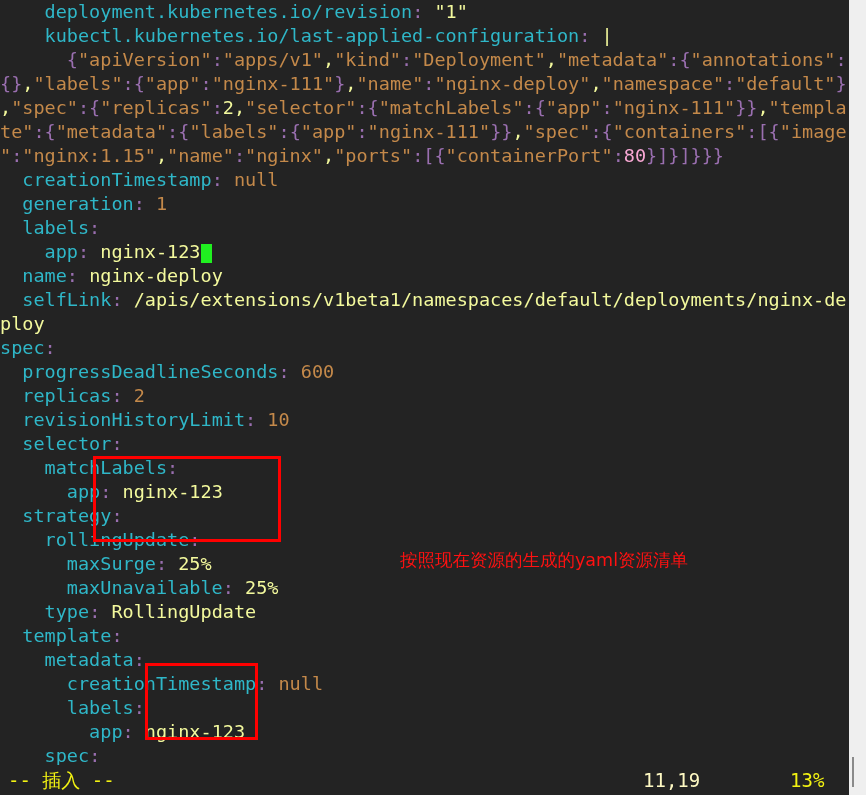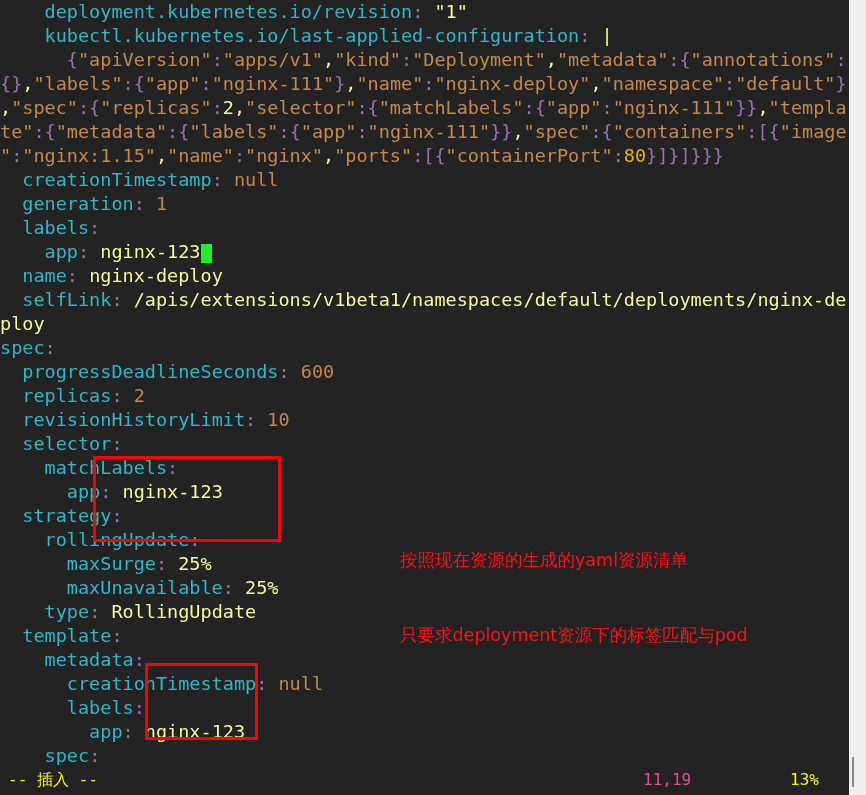--- a/index.html
+++ b/index.html
@@ -40,21 +40,21 @@
   .ln {
     height: 24px;
     white-space: pre;
   }
   
   .key    { color: #2fb7c8; text-align: center; }
   .punc   { color: #9a6fb0; }
   .val    { color: #f3f99d; }
   .str    { color: #c4894a; }
   .num    { color: #f3f99d; }
-  .numh   { color: #eab308; }
+  .numh   { color: #f9a8d4; }
   .plain  { color: #d4d4d4; }
   .cursor {
     background: #20f020;
     color: #20f020;
     display: inline-block;
     width: 11px;
     height: 19px;
     vertical-align: -4px;
   }
 
@@ -82,35 +82,35 @@
 
   #statusbar {
     position: absolute;
     left: 0;
     bottom: 0;
     width: 700px;
     height: 30px;
     background: #232323;
     color: #f3f312;
     font-family: "DejaVu Sans Mono", "Liberation Mono", monospace;
-    font-size: 16px;
+    font-size: 19px;
     line-height: 30px;
   }
   #status-mode {
     position: absolute;
     left: 8px;
     top: 0;
     color: #f3f312;
     white-space: pre;
   }
   #status-pos {
     position: absolute;
     left: 643px;
     top: 0;
-    color: #ec4899;
+    color: #fef9c3;
   }
   #status-pct {
     position: absolute;
     left: 790px;
     top: 0;
     color: #f3f312;
   }
   #watermark {
     position: absolute;
     left: 703px;
@@ -146,21 +146,20 @@
 
   <div id="terminal">
 
     <div id="code"><div class="ln"><span class="plain">    </span><span class="key">deployment.kubernetes.io/revision</span><span class="punc">:</span><span class="val"> "1"</span></div><div class="ln"><span class="plain">    </span><span class="key">kubectl.kubernetes.io/last-applied-configuration</span><span class="punc">:</span><span class="val"> |</span></div><div class="ln"><span class="plain">      </span><span class="punc">{</span><span class="str">"apiVersion"</span><span class="punc">:</span><span class="str">"apps/v1"</span><span class="num">,</span><span class="str">"kind"</span><span class="punc">:</span><span class="str">"Deployment"</span><span class="num">,</span><span class="str">"metadata"</span><span class="punc">:</span><span class="punc">{</span><span class="str">"annotations"</span><span class="punc">:</span></div><div class="ln"><span class="punc">{}</span><span class="num">,</span><span class="str">"labels"</span><span class="punc">:</span><span class="punc">{</span><span class="str">"app"</span><span class="punc">:</span><span class="str">"nginx-111"</span><span class="punc">}</span><span class="num">,</span><span class="str">"name"</span><span class="punc">:</span><span class="str">"nginx-deploy"</span><span class="num">,</span><span class="str">"namespace"</span><span class="punc">:</span><span class="str">"default"</span><span class="punc">}</span></div><div class="ln"><span class="num">,</span><span class="str">"spec"</span><span class="punc">:</span><span class="punc">{</span><span class="str">"replicas"</span><span class="punc">:</span><span class="num">2</span><span class="num">,</span><span class="str">"selector"</span><span class="punc">:</span><span class="punc">{</span><span class="str">"matchLabels"</span><span class="punc">:</span><span class="punc">{</span><span class="str">"app"</span><span class="punc">:</span><span class="str">"nginx-111"</span><span class="punc">}}</span><span class="num">,</span><span class="str">"templa</span></div><div class="ln"><span class="str">te"</span><span class="punc">:</span><span class="punc">{</span><span class="str">"metadata"</span><span class="punc">:</span><span class="punc">{</span><span class="str">"labels"</span><span class="punc">:</span><span class="punc">{</span><span class="str">"app"</span><span class="punc">:</span><span class="str">"nginx-111"</span><span class="punc">}}</span><span class="num">,</span><span class="str">"spec"</span><span class="punc">:</span><span class="punc">{</span><span class="str">"containers"</span><span class="punc">:</span><span class="punc">[{</span><span class="str">"image</span></div><div class="ln"><span class="str">"</span><span class="punc">:</span><span class="str">"nginx:1.15"</span><span class="num">,</span><span class="str">"name"</span><span class="punc">:</span><span class="str">"nginx"</span><span class="num">,</span><span class="str">"ports"</span><span class="punc">:</span><span class="punc">[{</span><span class="str">"containerPort"</span><span class="punc">:</span><span class="numh">80</span><span class="punc">}]}]}}}</span></div><div class="ln"><span class="plain">  </span><span class="key">creationTimestamp</span><span class="punc">:</span><span class="plain"> </span><span class="str">null</span></div><div class="ln"><span class="plain">  </span><span class="key">generation</span><span class="punc">:</span><span class="plain"> </span><span class="str">1</span></div><div class="ln"><span class="plain">  </span><span class="key">labels</span><span class="punc">:</span></div><div class="ln"><span class="plain">    </span><span class="key">app</span><span class="punc">:</span><span class="plain"> </span><span class="val">nginx-123</span><span class="cursor"> </span></div><div class="ln"><span class="plain">  </span><span class="key">name</span><span class="punc">:</span><span class="plain"> </span><span class="val">nginx-deploy</span></div><div class="ln"><span class="plain">  </span><span class="key">selfLink</span><span class="punc">:</span><span class="plain"> </span><span class="val">/apis/extensions/v1beta1/namespaces/default/deployments/nginx-de</span></div><div class="ln"><span class="val">ploy</span></div><div class="ln"><span class="key">spec</span><span class="punc">:</span></div><div class="ln"><span class="plain">  </span><span class="key">progressDeadlineSeconds</span><span class="punc">:</span><span class="plain"> </span><span class="str">600</span></div><div class="ln"><span class="plain">  </span><span class="key">replicas</span><span class="punc">:</span><span class="plain"> </span><span class="str">2</span></div><div class="ln"><span class="plain">  </span><span class="key">revisionHistoryLimit</span><span class="punc">:</span><span class="plain"> </span><span class="str">10</span></div><div class="ln"><span class="plain">  </span><span class="key">selector</span><span class="punc">:</span></div><div class="ln"><span class="plain">    </span><span class="key">matchLabels</span><span class="punc">:</span></div><div class="ln"><span class="plain">      </span><span class="key">app</span><span class="punc">:</span><span class="plain"> </span><span class="val">nginx-123</span></div><div class="ln"><span class="plain">  </span><span class="key">strategy</span><span class="punc">:</span></div><div class="ln"><span class="plain">    </span><span class="key">rollingUpdate</span><span class="punc">:</span></div><div class="ln"><span class="plain">      </span><span class="key">maxSurge</span><span class="punc">:</span><span class="plain"> </span><span class="val">25%</span></div><div class="ln"><span class="plain">      </span><span class="key">maxUnavailable</span><span class="punc">:</span><span class="plain"> </span><span class="val">25%</span></div><div class="ln"><span class="plain">    </span><span class="key">type</span><span class="punc">:</span><span class="plain"> </span><span class="val">RollingUpdate</span></div><div class="ln"><span class="plain">  </span><span class="key">template</span><span class="punc">:</span></div><div class="ln"><span class="plain">    </span><span class="key">metadata</span><span class="punc">:</span></div><div class="ln"><span class="plain">      </span><span class="key">creationTimestamp</span><span class="punc">:</span><span class="plain"> </span><span class="str">null</span></div><div class="ln"><span class="plain">      </span><span class="key">labels</span><span class="punc">:</span></div><div class="ln"><span class="plain">        </span><span class="key">app</span><span class="punc">:</span><span class="plain"> </span><span class="val">nginx-123</span></div><div class="ln"><span class="plain">    </span><span class="key">spec</span><span class="punc">:</span></div><div class="ln"><span class="plain">      </span><span class="key">containers</span><span class="punc">:</span></div></div>
 
     <div class="redbox" id="redbox1"></div>
     <div class="redbox" id="redbox2"></div>
 
     <div id="annotation">
       <div>按照现在资源的生成的yaml资源清单</div>
-      <div>只要求deployment资源下的标签匹配与pod</div>
     </div>
 
     <div id="statusbar">
       <span id="status-mode">-- 插入 --</span>
       <span id="status-pos">11,19</span>
       <span id="status-pct">13%</span>
     </div>
 
     <div id="watermark">CSDN @OSoboo</div>
   </div>

